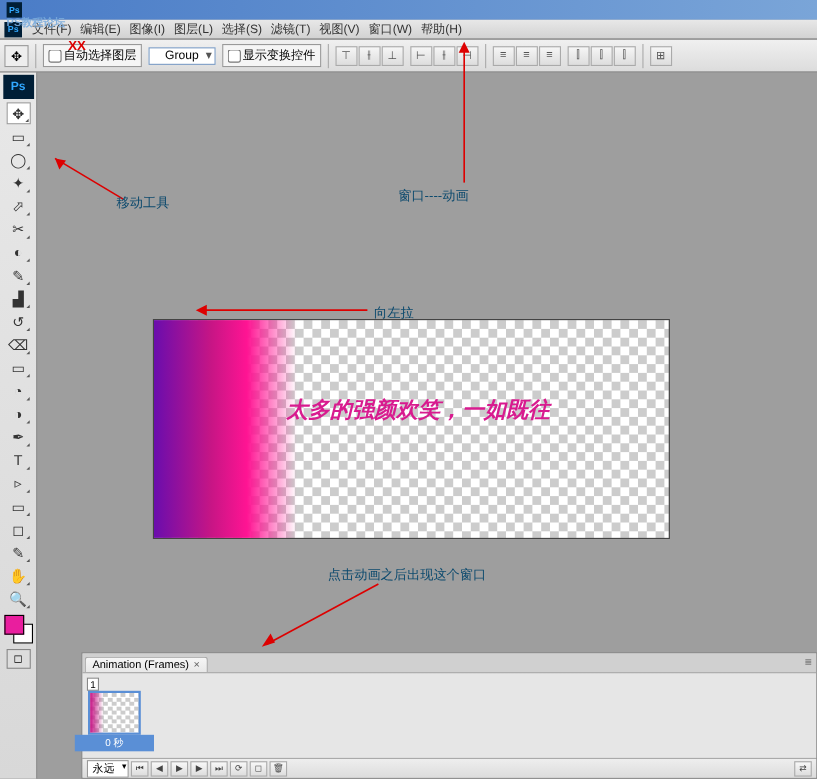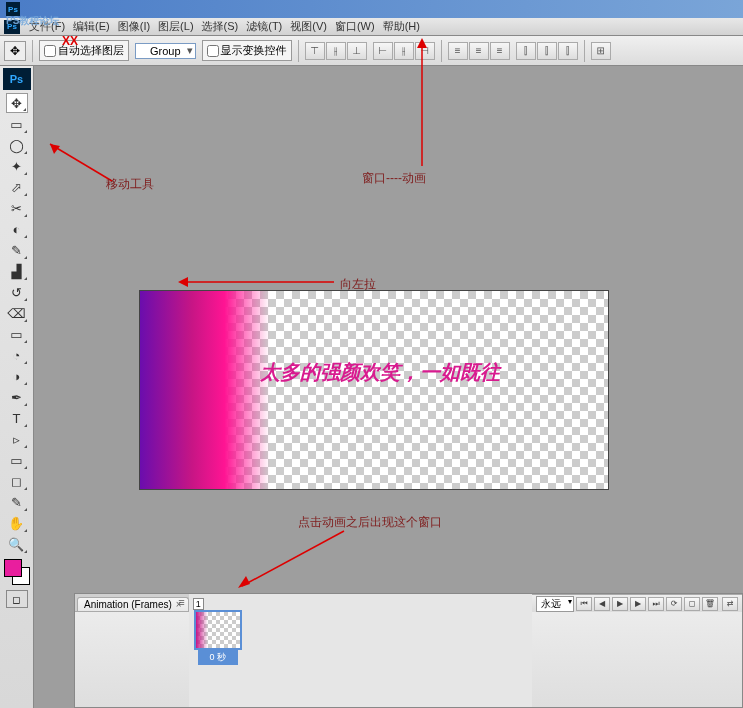--- a/index.html
+++ b/index.html
@@ -33,37 +33,37 @@
 .color-swatches { margin-top: 4px; position: relative; width: 26px; height: 26px; }
 .swatch-fg { position: absolute; left: 0; top: 0; width: 18px; height: 18px; background: #e91e9e; border: 1px solid #000; z-index: 2; }
 .swatch-bg { position: absolute; right: 0; bottom: 0; width: 18px; height: 18px; background: #fff; border: 1px solid #000; }
 .quickmask { width: 22px; height: 18px; margin-top: 4px; border: 1px solid #888; background: #ddd; display: flex; align-items: center; justify-content: center; font-size: 10px; }
 
 .canvas-area { flex: 1; position: relative; background: #9e9e9e; }
 .canvas { position: absolute; left: 105px; top: 224px; width: 470px; height: 200px; border: 1px solid #444; background: repeating-conic-gradient(#ccc 0% 25%, #fff 0% 50%) 0 0/16px 16px; }
 .gradient-layer { position: absolute; left: 0; top: 0; height: 100%; width: 130px; background: linear-gradient(to right, #6a0dad, #c71585 40%, #ff1493 65%, rgba(255,20,147,0) 100%); }
 .canvas-text { position: absolute; left: 120px; top: 68px; color: #d81b8f; font-family: "KaiTi", serif; font-style: italic; font-size: 20px; font-weight: bold; }
 
-.annotation { position: absolute; color: #7f1d1d; font-size: 12px; z-index: 30; }
+.annotation { position: absolute; color: #0c4a6e; font-size: 12px; z-index: 30; }
 .ann-label { white-space: nowrap; }
 svg.arrow { position: absolute; overflow: visible; z-index: 29; }
 svg.arrow line, svg.arrow path { stroke: #d00; stroke-width: 1.5; fill: none; }
 svg.arrow polygon { fill: #d00; }
 
-.animation-panel { position: absolute; left: 40px; bottom: 0; right: 0; height: 115px; background: linear-gradient(#eeeeee, #dedede); border: 1px solid #888; display: flex; flex-direction: row; }
+.animation-panel { position: absolute; left: 40px; bottom: 0; right: 0; height: 115px; background: linear-gradient(#eeeeee, #dedede); border: 1px solid #888; display: flex; flex-direction: column; }
 .anim-tab-row { height: 18px; display: flex; align-items: flex-end; padding-left: 2px; position: relative; border-bottom: 1px solid #aaa; background: #d0d0d0; }
 .anim-tab { background: linear-gradient(#f6f6f6, #e8e8e8); border: 1px solid #aaa; border-bottom: none; border-radius: 3px 3px 0 0; padding: 1px 6px; font-size: 10px; display: flex; align-items: center; gap: 4px; }
 .anim-tab .close-x { font-size: 10px; color: #666; }
 .anim-tab-row .menu-icon { position: absolute; right: 4px; top: 2px; font-size: 11px; color: #555; }
 .anim-body { flex: 1; display: flex; padding: 4px; gap: 4px; background: #e6e6e6; }
 .frame { width: 50px; display: flex; flex-direction: column; align-items: center; }
 .frame-num { align-self: flex-start; font-size: 9px; border: 1px solid #888; padding: 0 2px; background: #fff; }
 .frame-thumb { width: 48px; height: 40px; border: 2px solid #5a8fd6; background: repeating-conic-gradient(#ccc 0% 25%, #fff 0% 50%) 0 0/8px 8px; position: relative; }
 .frame-thumb::before { content: ""; position: absolute; left: 0; top: 0; width: 12px; height: 100%; background: linear-gradient(to right, #c71585, rgba(255,20,147,0)); }
-.frame-time { font-size: 9px; background: #5a8fd6; color: #fff; width: 40px; text-align: center; padding: 1px 0; }
+.frame-time { font-size: 9px; background: #5a8fd6; color: #fff; width: 72px; text-align: center; padding: 1px 0; }
 .anim-footer { height: 18px; border-top: 1px solid #aaa; background: linear-gradient(#eee, #dcdcdc); display: flex; align-items: center; padding: 0 4px; gap: 2px; font-size: 10px; justify-content: flex-end; }
 .anim-footer .loop-sel { border: 1px solid #999; background: #fff; padding: 0 12px 0 4px; position: relative; }
 .anim-footer .loop-sel::after { content: "▾"; position: absolute; right: 1px; top: 0; font-size: 8px; }
 .anim-footer .fbtn { width: 16px; height: 14px; border: 1px solid #aaa; background: linear-gradient(#f8f8f8, #ddd); display: flex; align-items: center; justify-content: center; font-size: 8px; color: #444; }
 </style>
 </head>
 <body>
 
 <div class="title-bar">
   <span class="ps-icon">Ps</span>

